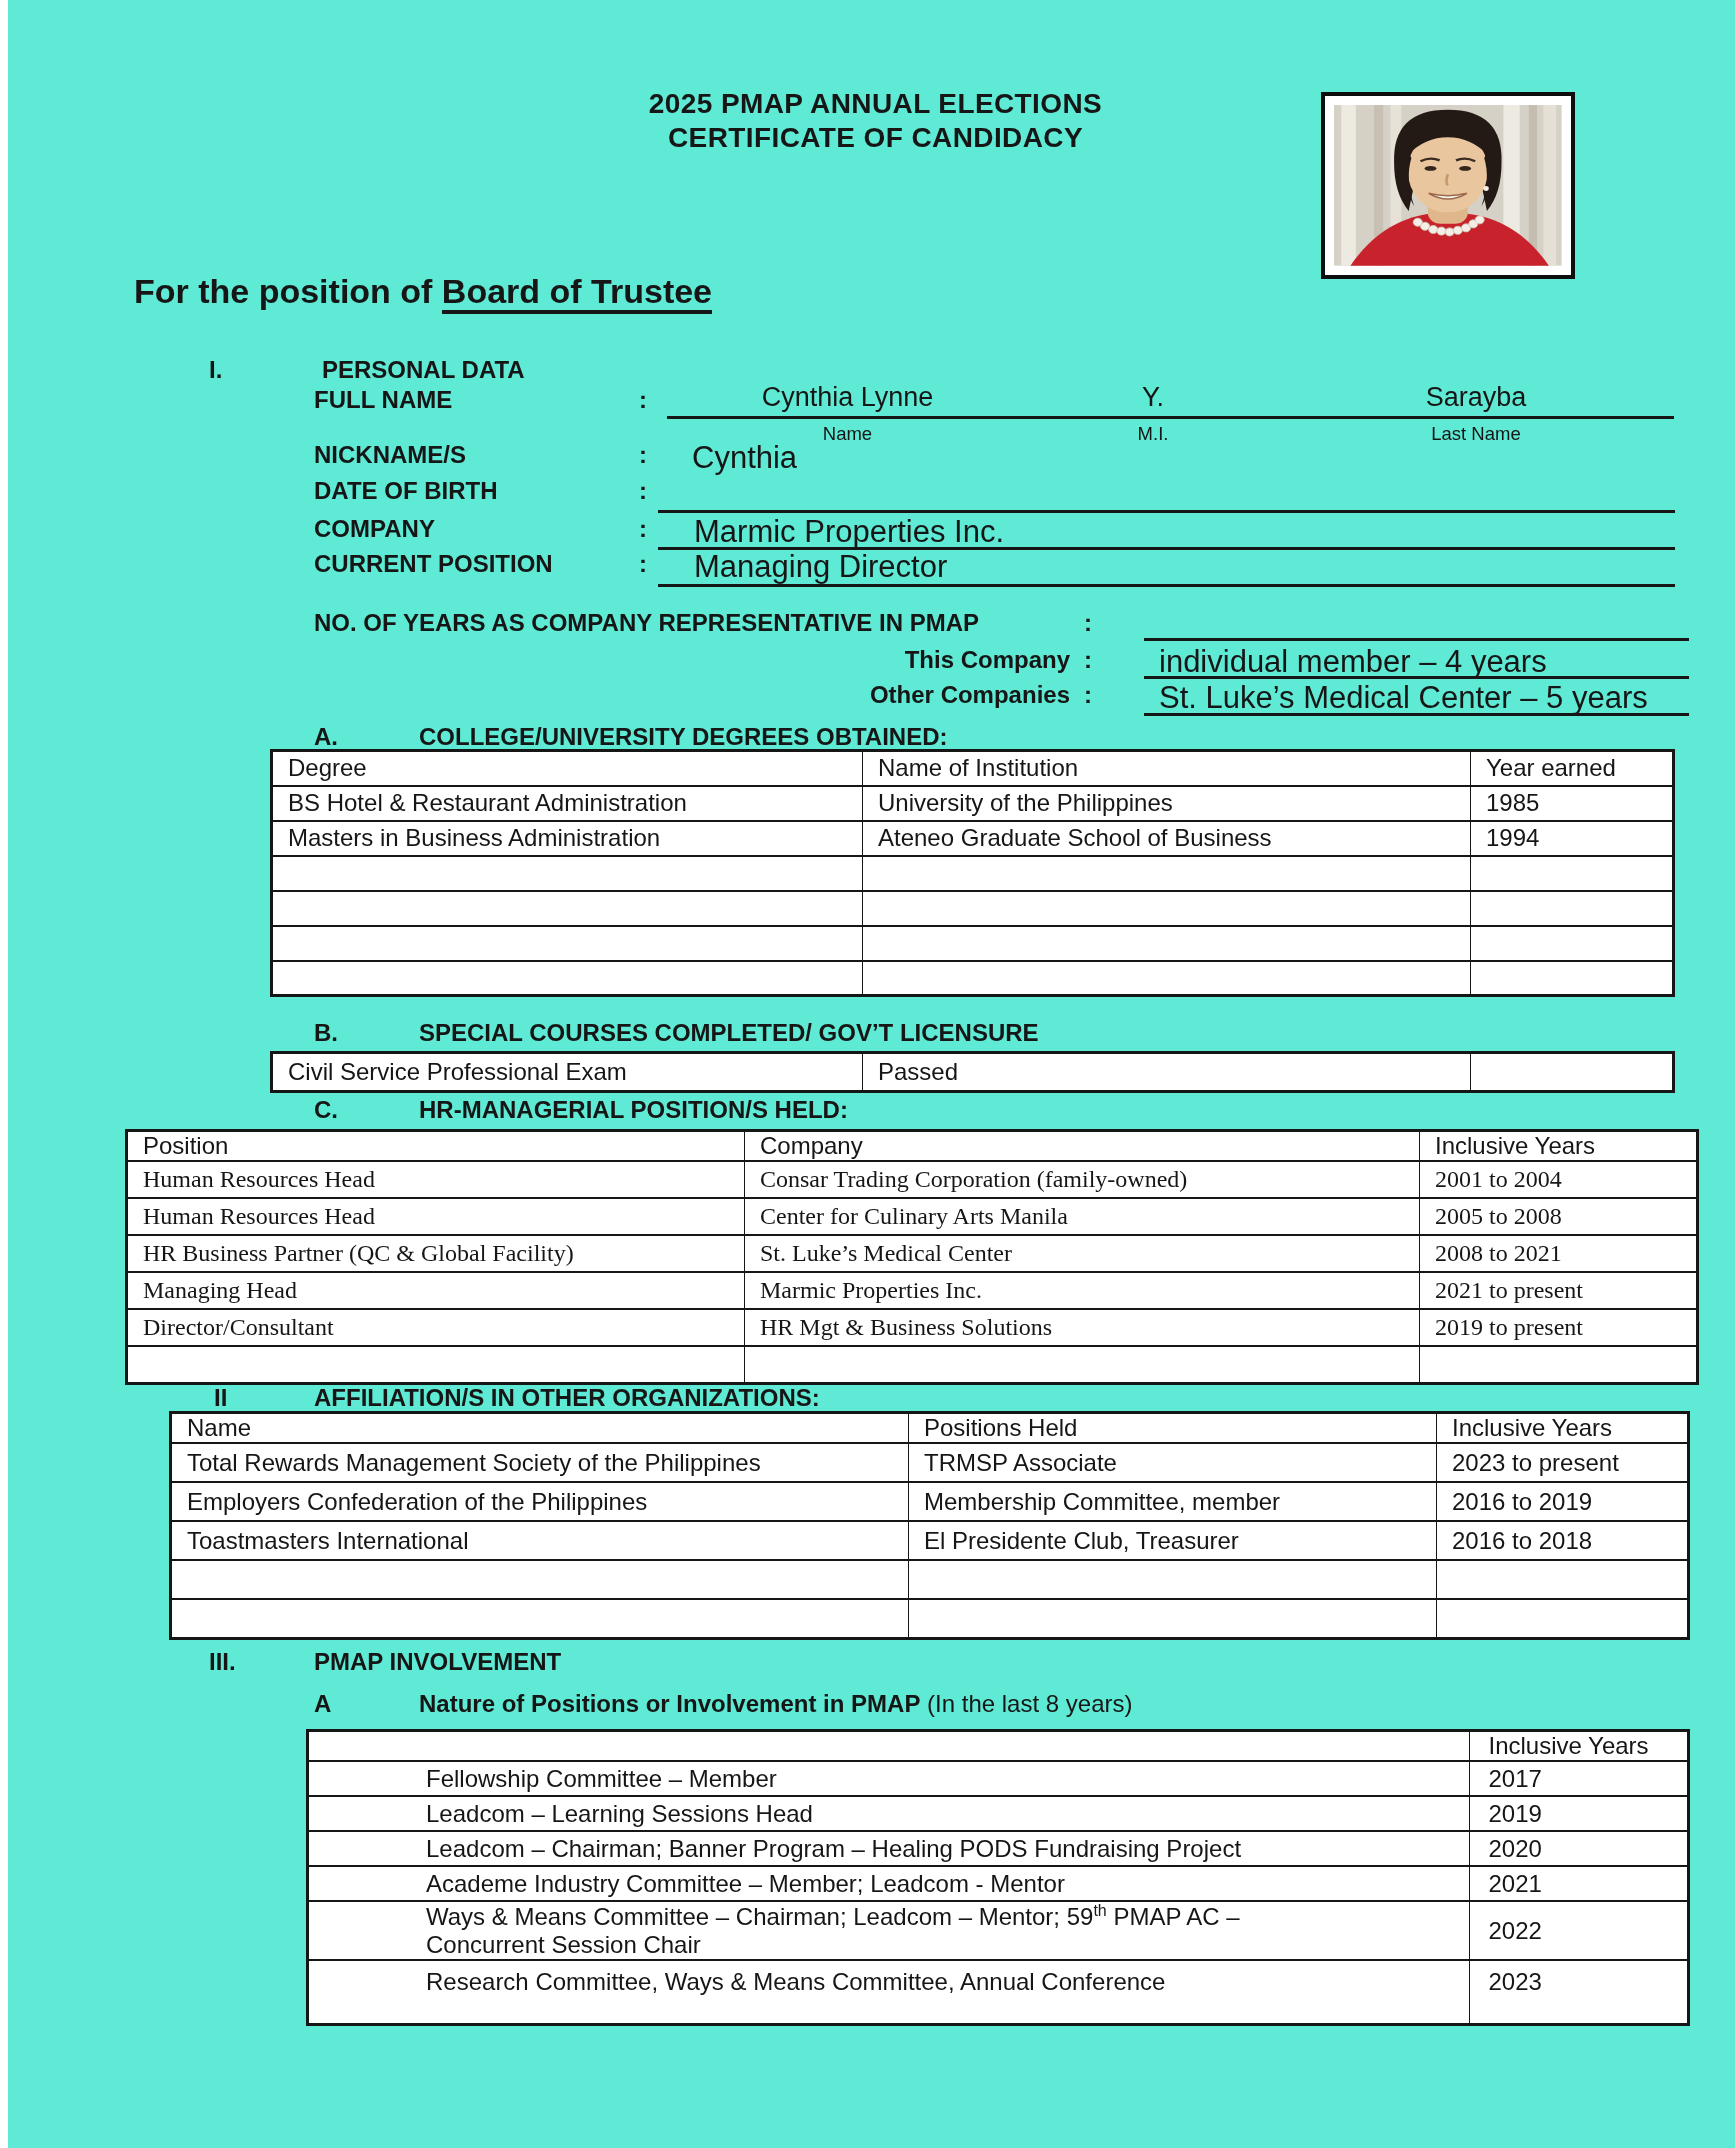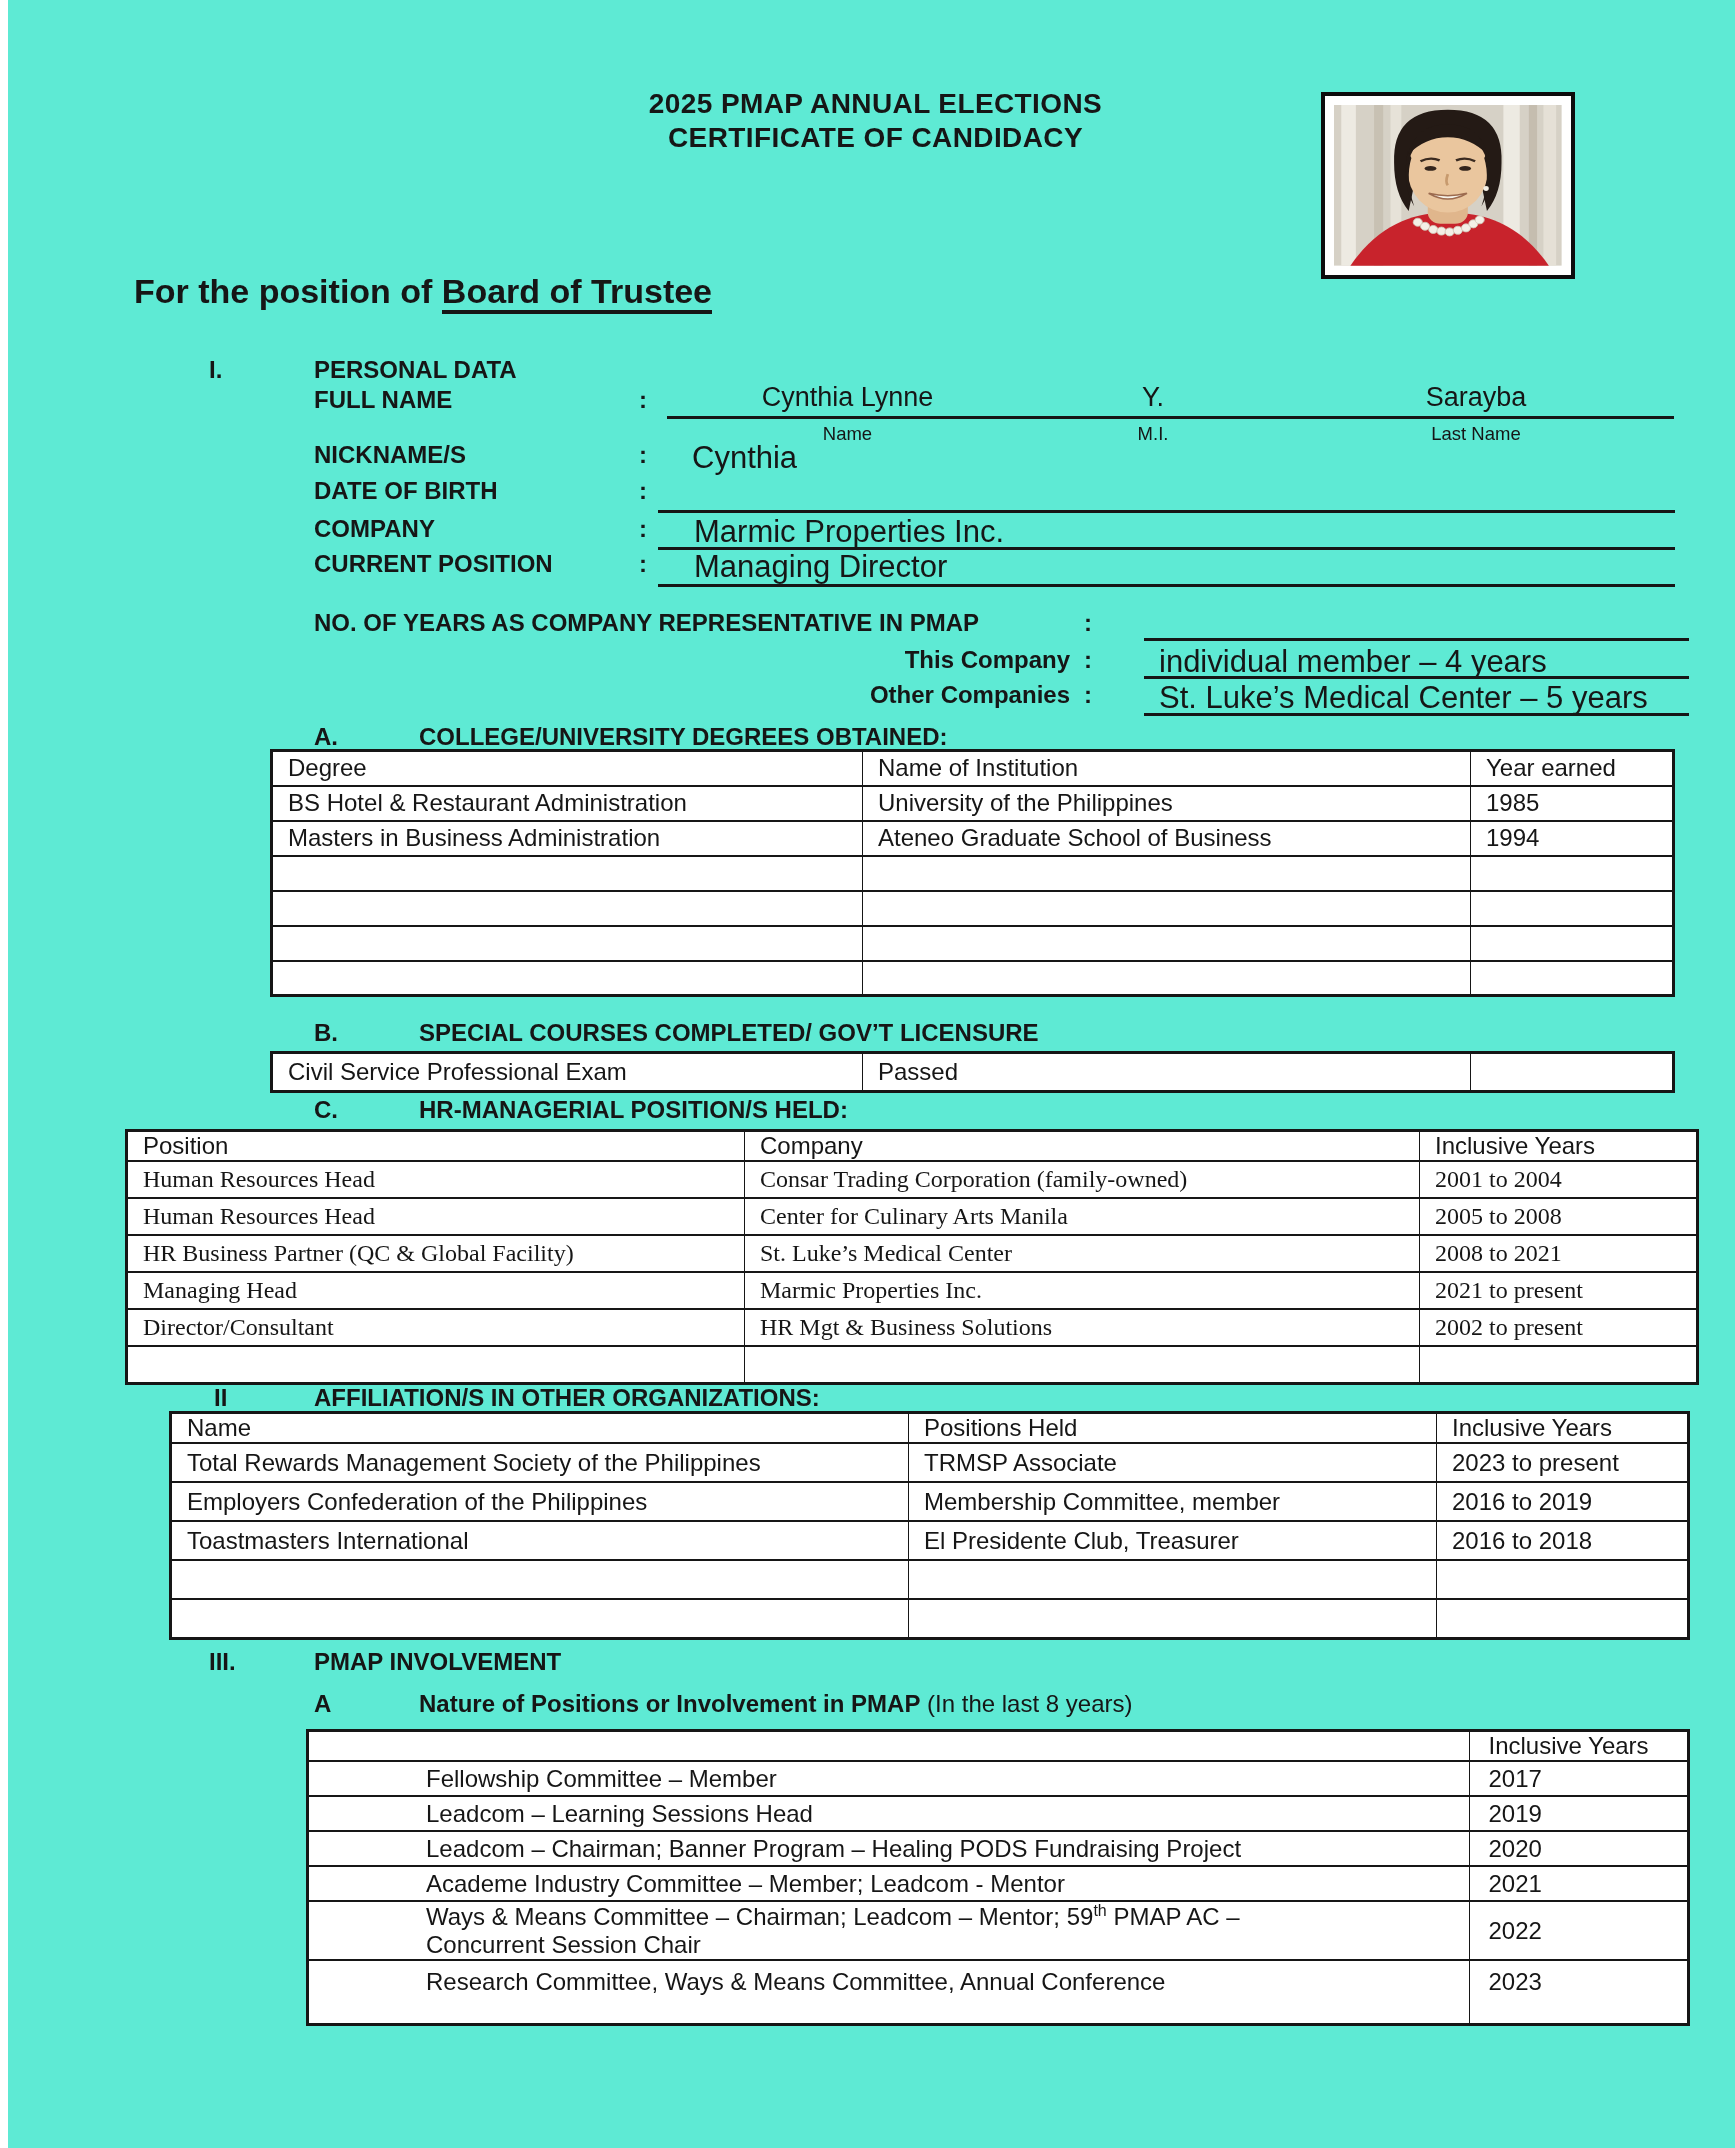--- a/index.html
+++ b/index.html
@@ -121,21 +121,21 @@
       </g>
     </svg>
   </div>
 
   <div class="abs pos-line">
     <span>For the position of</span>
     <span class="pos-underline">Board of Trustee</span>
   </div>
 
   <div class="abs lbl" style="left:201px;top:356px;">I.</div>
-  <div class="abs lbl" style="left:306px;top:356px;">PERSONAL DATA</div>
+  <div class="abs lbl" style="left:314px;top:356px;">PERSONAL DATA</div>
 
   <div class="abs lbl" style="left:306px;top:386px;">FULL NAME</div>
   <div class="abs colon" style="left:631px;top:386px;">:</div>
   <div class="abs val center" style="left:659px;top:382px;width:361px;font-size:27px;">Cynthia Lynne</div>
   <div class="abs val center" style="left:1019px;top:382px;width:252px;font-size:27px;">Y.</div>
   <div class="abs val center" style="left:1271px;top:382px;width:394px;font-size:27px;">Sarayba</div>
   <div class="uline" style="left:659px;top:416px;width:1007px;"></div>
   <div class="abs cap" style="left:659px;top:423px;width:361px;">Name</div>
   <div class="abs cap" style="left:1019px;top:423px;width:252px;">M.I.</div>
   <div class="abs cap" style="left:1271px;top:423px;width:394px;">Last Name</div>
@@ -271,21 +271,21 @@
           <td>2008 to 2021</td>
         </tr>
         <tr>
           <td>Managing Head</td>
           <td>Marmic Properties Inc.</td>
           <td>2021 to present</td>
         </tr>
         <tr>
           <td>Director/Consultant</td>
           <td>HR Mgt &amp; Business Solutions</td>
-          <td>2002 to present</td>
+          <td>2019 to present</td>
         </tr>
         <tr>
           <td></td>
           <td></td>
           <td></td>
         </tr>
       </tbody>
     </table>
 
   <div class="abs lbl" style="left:206px;top:1384px;">II</div>

